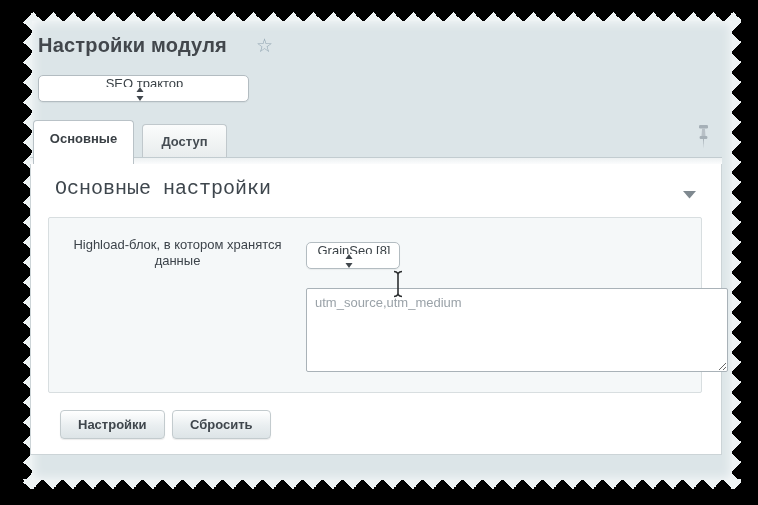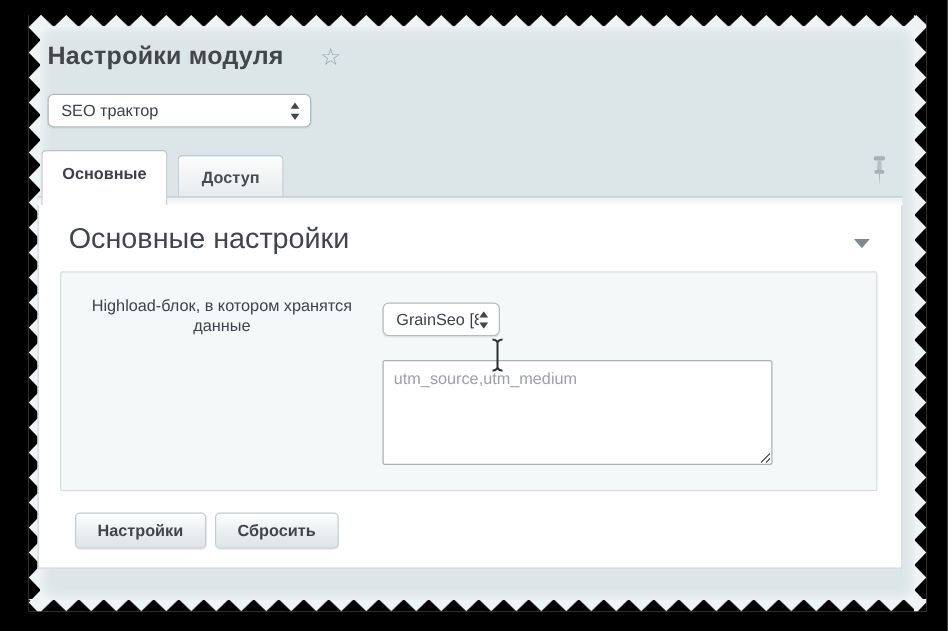--- a/index.html
+++ b/index.html
@@ -25,21 +25,21 @@
   .content { position:absolute; inset:0; z-index:3; }
 
   
   .page-title { position:absolute; left:15px; top:22px; font-size:20px; font-weight:bold;
     color:#42474c; letter-spacing:.2px; }
   .star { position:absolute; left:233px; top:22px; font-size:19px; color:#93a6b2; cursor:pointer; }
 
   
   .select { position:absolute; background:#fff; border:1px solid #b3bcc1; border-radius:5px;
     display:flex; align-items:center; font-size:13px; color:#3b4247;
-    box-shadow:0 1px 1px rgba(0,0,0,.05); }
+    box-shadow:0 1px 1px rgba(0,0,0,.05);flex-direction:column; }
   .select .val { flex:1; padding:0 8px 0 10px; white-space:nowrap; overflow:hidden; }
   .select .stepper { width:8px; margin-right:8px; display:flex; }
   .module-select { left:15px; top:63px; width:211px; height:27px; }
 
   
   .tab { position:absolute; display:flex; align-items:center; justify-content:center;
     font-size:13px; font-weight:bold; border:1px solid #b9c2c7; border-bottom:none;
     border-radius:4px 4px 0 0; cursor:pointer; }
   .tab-active { left:10px; top:108px; width:101px; height:44px; background:#ffffff;
     color:#3a4045; z-index:6; padding-bottom:8px; }
@@ -48,32 +48,32 @@
     color:#454c52; z-index:4; }
   .tabbar { position:absolute; left:7px; top:145px; width:692px; height:7px;
     border-top:1px solid #c2ccd0; background:linear-gradient(180deg,#edf1f2,#fbfcfd); z-index:5; }
 
   .pin { position:absolute; cursor:pointer; }
   .pin-top { left:673px; top:112px; }
 
   
   .panel { position:absolute; left:7px; top:152px; width:692px; height:291px; background:#fff;
     border:1px solid #ccd4d7; border-top:none; z-index:5; }
-  .section-title { position:absolute; left:24px; top:13px; font-size:23px; font-weight:normal;
-    color:#3e464d; }
+  .section-title { position:absolute; left:24px; top:13px; font-size:20px; font-weight:normal;
+    color:#3e464d;font-family:Liberation Mono, monospace; }
   .collapse { position:absolute; right:25px; top:27px; cursor:pointer; line-height:0; }
 
   .fieldset { position:absolute; left:17px; top:53px; width:654px; height:176px;
     background:#f5f8f9; border:1px solid #d8dee0; border-radius:2px; }
   .flabel { position:absolute; left:10px; width:237px; text-align:center; font-size:13px;
     line-height:16px; color:#3c434a; }
   .flabel-1 { top:19px; }
   .flabel-2 { top:69px; }
   .hl-select { left:257px; top:24px; width:94px; height:27px; background:#fff; }
-  .params-textarea { position:absolute; left:257px; top:70px; width:312px; height:84px;
+  .params-textarea { position:absolute; left:257px; top:70px; width:422px; height:84px;
     border:1px solid #a9b2b8; border-radius:2px; background:#fff; resize:both;
     font-family:"Liberation Sans", sans-serif; font-size:13px; color:#9aa2a8;
     padding:6px 8px; outline:none; }
 
   .btn { position:absolute; top:246px; height:29px; padding:0 17px; font-family:"Liberation Sans", sans-serif;
     font-size:13px; font-weight:bold; color:#3f464c; background:linear-gradient(180deg,#ffffff,#e9eef0 55%,#dde4e7);
     border:1px solid #c3cbce; border-radius:4px; cursor:pointer;
     box-shadow:0 1px 1px rgba(0,0,0,.08); }
   .btn-save { left:29px; }
   .btn-reset { left:141px; }

